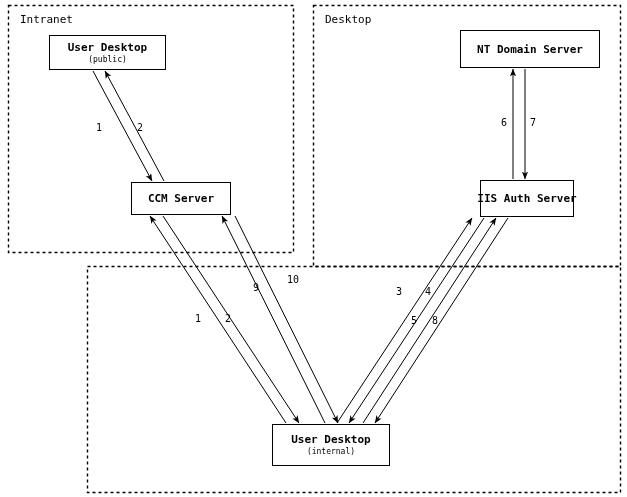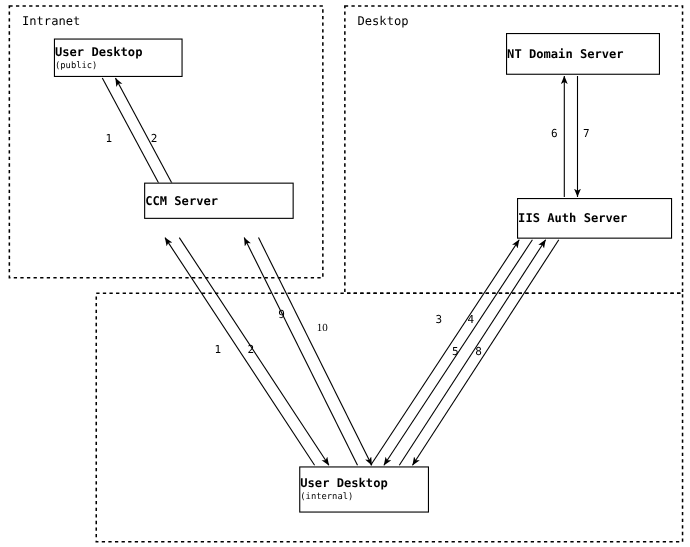--- a/index.html
+++ b/index.html
@@ -30,21 +30,21 @@
     white-space: nowrap;
     letter-spacing: 0px;
   }
   .node {
     position: absolute;
     box-sizing: border-box;
     border: 1px solid #000000;
     background: #ffffff;
     display: flex;
     flex-direction: column;
-    align-items: flex-start;
+    align-items: center;
     justify-content: center;
     color: #000000;
   }
   .node .title {
     font-family: "DejaVu Sans Mono", monospace;
     font-size: 11px;
     font-weight: bold;
     line-height: 13px;
     white-space: nowrap;
   }
@@ -100,43 +100,43 @@
         <line x1="363" y1="423" x2="496" y2="218" stroke="#000000" stroke-width="1" marker-end="url(#arrowhead)"></line>
         <line x1="508" y1="218" x2="375" y2="423" stroke="#000000" stroke-width="1" marker-end="url(#arrowhead)"></line>
       </g>
   </svg>
 
   <div id="node-layer">
       <div class="node" style="left: 49px; top: 35px; width: 117px; height: 35px;">
         <div class="title">User Desktop</div>
         <div class="sub">(public)</div>
       </div>
-      <div class="node" style="left: 131px; top: 166px; width: 136px; height: 33px;">
+      <div class="node" style="left: 131px; top: 182px; width: 100px; height: 33px;">
         <div class="title">CCM Server</div>
       </div>
       <div class="node" style="left: 460px; top: 30px; width: 140px; height: 38px;">
         <div class="title">NT Domain Server</div>
       </div>
-      <div class="node" style="left: 470px; top: 180px; width: 141px; height: 37px;">
+      <div class="node" style="left: 480px; top: 180px; width: 94px; height: 37px;">
         <div class="title">IIS Auth Server</div>
       </div>
       <div class="node" style="left: 272px; top: 424px; width: 118px; height: 42px;">
         <div class="title">User Desktop</div>
         <div class="sub">(internal)</div>
       </div>
     </div>
 
   <div id="edge-label-layer">
       <div class="edge-label" style="left: 99px; top: 127px;">1</div>
       <div class="edge-label" style="left: 140px; top: 127px;">2</div>
       <div class="edge-label" style="left: 504px; top: 122px;">6</div>
       <div class="edge-label" style="left: 533px; top: 122px;">7</div>
       <div class="edge-label" style="left: 198px; top: 318px;">1</div>
       <div class="edge-label" style="left: 228px; top: 318px;">2</div>
       <div class="edge-label" style="left: 256px; top: 287px;">9</div>
-      <div class="edge-label" style="left: 293px; top: 298px; font-family: Liberation Serif, serif;">10</div>
+      <div class="edge-label" style="left: 293px; top: 279px;">10</div>
       <div class="edge-label" style="left: 399px; top: 291px;">3</div>
       <div class="edge-label" style="left: 428px; top: 291px;">4</div>
       <div class="edge-label" style="left: 414px; top: 320px;">5</div>
       <div class="edge-label" style="left: 435px; top: 320px;">8</div>
     </div>
 
 </div>
 
 </body></html>

